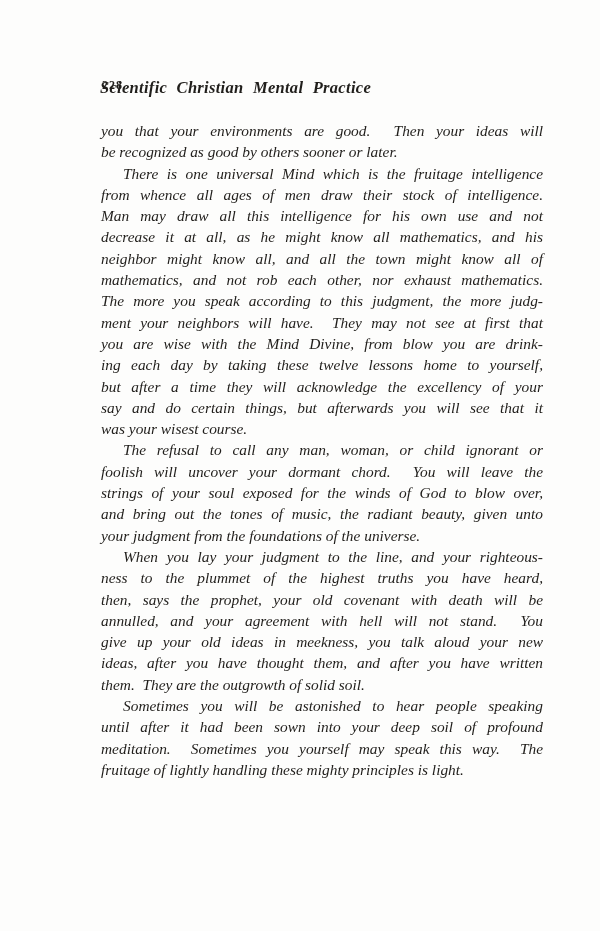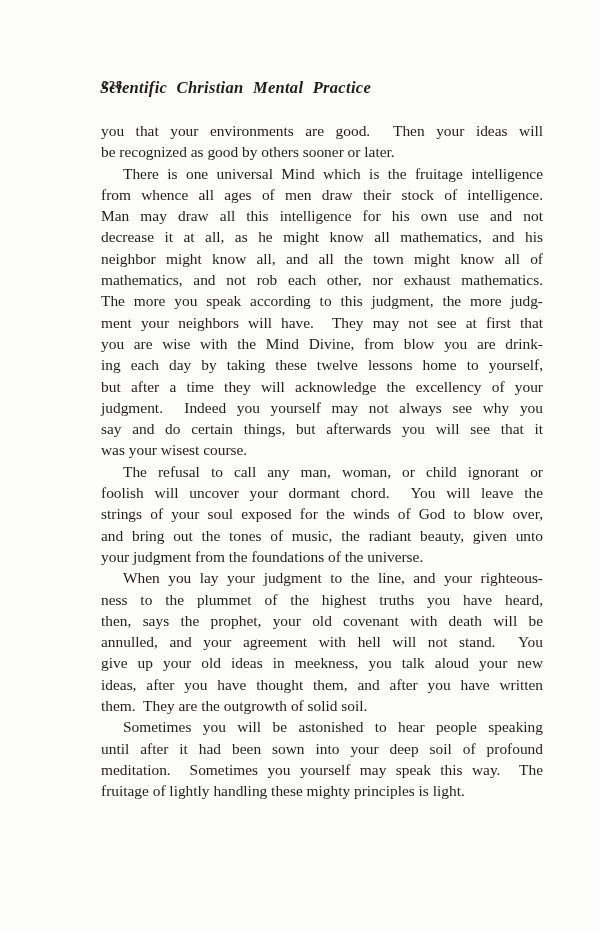--- a/index.html
+++ b/index.html
@@ -51,20 +51,21 @@
     width: 442px;
     font-size: 15.4px;
     line-height: 21.3px;
   }
   .text-line {
     text-align: justify;
     text-align-last: justify;
     white-space: pre-wrap;
     height: 21.3px;
     overflow: visible;
+    font-style: italic;
   }
   .text-line.last {
     text-align-last: left;
   }
   .text-line.indent {
     text-indent: 22px;
   }
 </style>
 </head>
 <body>
@@ -82,21 +83,20 @@
       <div class="text-line">from whence all ages of men draw their stock of intelligence.</div>
       <div class="text-line">Man may draw all this intelligence for his own use and not</div>
       <div class="text-line">decrease it at all, as he might know all mathematics, and his</div>
       <div class="text-line">neighbor might know all, and all the town might know all of</div>
       <div class="text-line">mathematics, and not rob each other, nor exhaust mathematics.</div>
       <div class="text-line">The more you speak according to this judgment, the more judg-</div>
       <div class="text-line">ment your neighbors will have.  They may not see at first that</div>
       <div class="text-line">you are wise with the Mind Divine, from blow you are drink-</div>
       <div class="text-line">ing each day by taking these twelve lessons home to yourself,</div>
       <div class="text-line">but after a time they will acknowledge the excellency of your</div>
-      <div class="text-line">judgment.  Indeed you yourself may not always see why you</div>
       <div class="text-line">say and do certain things, but afterwards you will see that it</div>
       <div class="text-line last">was your wisest course.</div>
       <div class="text-line indent">The refusal to call any man, woman, or child ignorant or</div>
       <div class="text-line">foolish will uncover your dormant chord.  You will leave the</div>
       <div class="text-line">strings of your soul exposed for the winds of God to blow over,</div>
       <div class="text-line">and bring out the tones of music, the radiant beauty, given unto</div>
       <div class="text-line last">your judgment from the foundations of the universe.</div>
       <div class="text-line indent">When you lay your judgment to the line, and your righteous-</div>
       <div class="text-line">ness to the plummet of the highest truths you have heard,</div>
       <div class="text-line">then, says the prophet, your old covenant with death will be</div>

